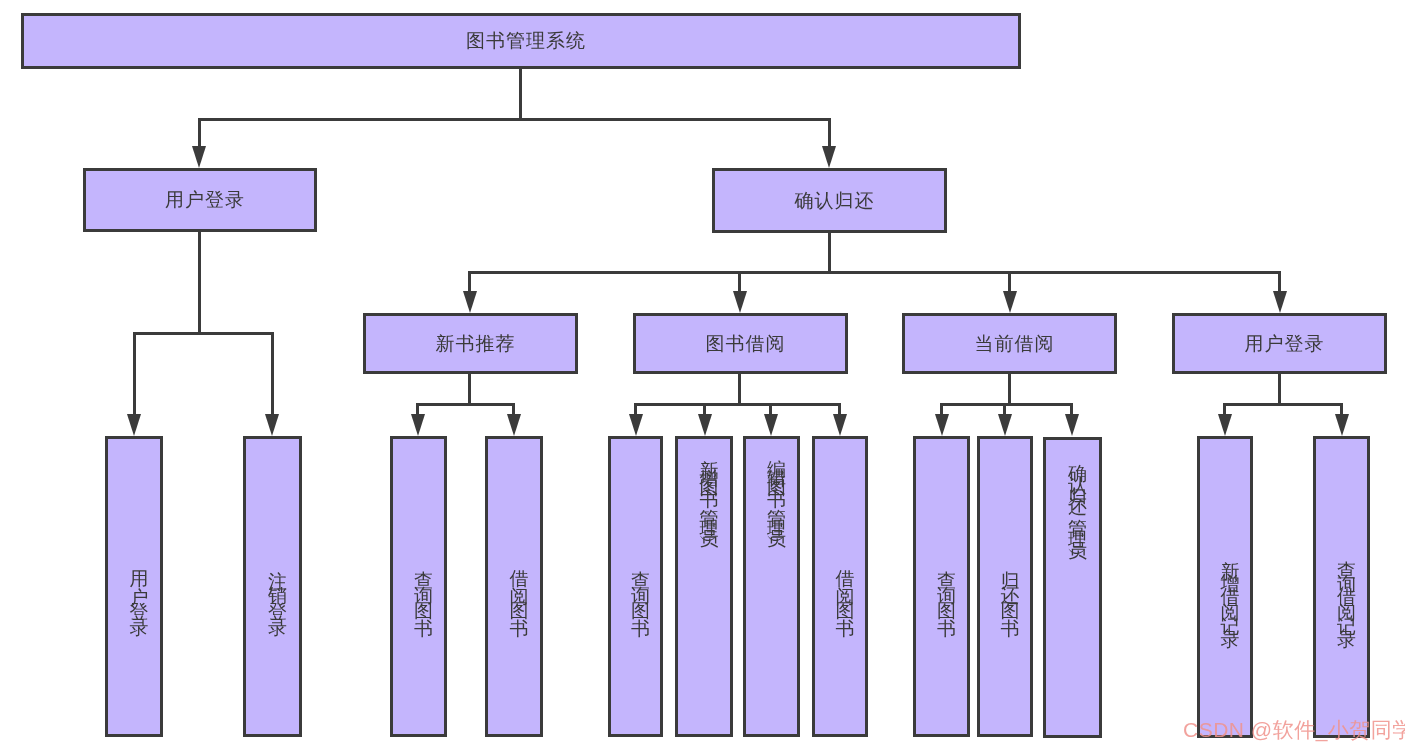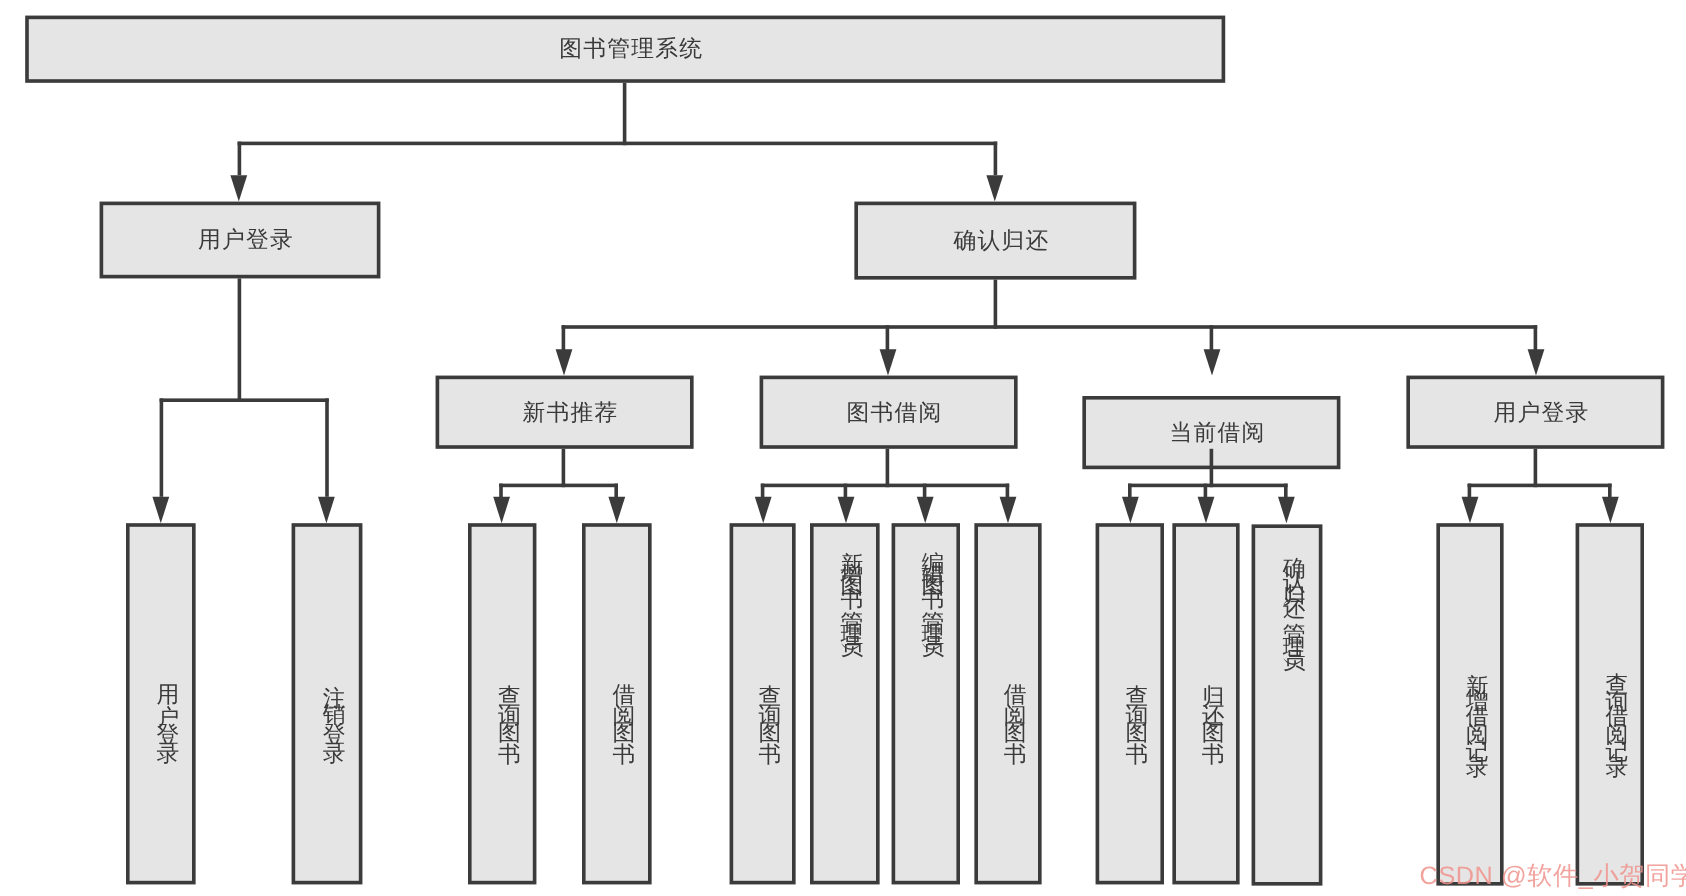--- a/index.html
+++ b/index.html
@@ -8,21 +8,21 @@
     width:1405px;height:747px;
     background:#ffffff;
     font-family:"Liberation Sans","DejaVu Sans",sans-serif;
     color:#3a3a3a;
     overflow:hidden;
   }
   .box{
     position:absolute;
     box-sizing:border-box;
     border:3px solid #3b3b3b;
-    background:#e5e5e5;
+    background:#c4b5fd;
     display:flex;
     align-items:center;
     justify-content:center;
     padding-left:10px;
   }
   .hbox{
     font-size:19px;
     letter-spacing:1px;
   }
   .vbox{
@@ -92,21 +92,21 @@
   <div class="arrow" style="left:1003px;top:291px;"></div>
   <div class="line" style="left:1278px;top:271px;width:3px;height:21px;"></div>
   <div class="arrow" style="left:1273px;top:291px;"></div>
 
   <div class="box hbox" style="left:363px;top:313px;width:215px;height:61px;">
     <span>新书推荐</span>
   </div>
   <div class="box hbox" style="left:633px;top:313px;width:215px;height:61px;">
     <span>图书借阅</span>
   </div>
-  <div class="box hbox" style="left:902px;top:330px;width:215px;height:61px;">
+  <div class="box hbox" style="left:902px;top:313px;width:215px;height:61px;">
     <span>当前借阅</span>
   </div>
   <div class="box hbox" style="left:1172px;top:313px;width:215px;height:61px;">
     <span>用户登录</span>
   </div>
 
   <div class="line" style="left:468px;top:374px;width:3px;height:32px;"></div>
   <div class="line" style="left:416px;top:403px;width:99px;height:3px;"></div>
   <div class="line" style="left:416px;top:403px;width:3px;height:12px;"></div>
   <div class="arrow" style="left:411px;top:414px;"></div>

